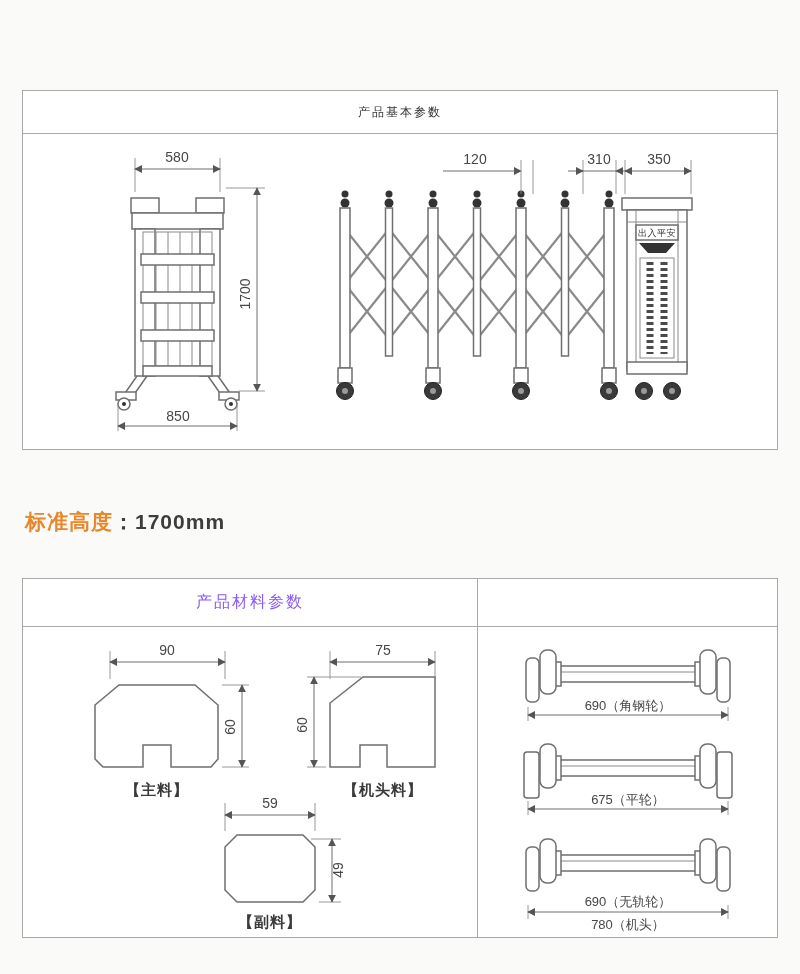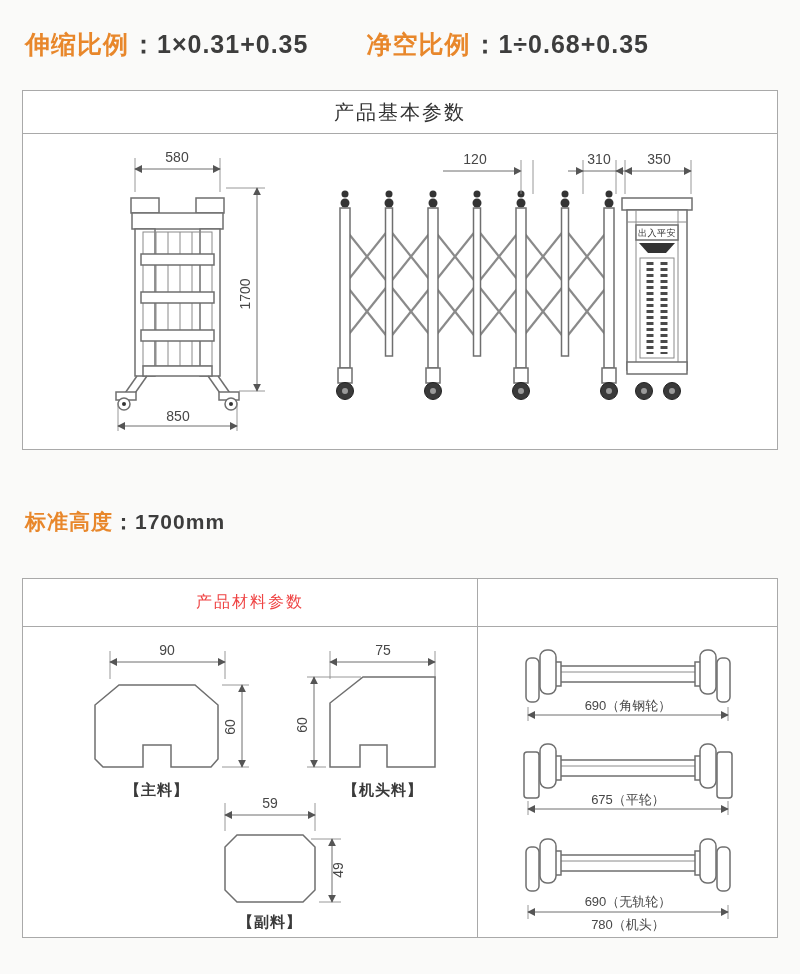--- a/index.html
+++ b/index.html
@@ -26,28 +26,28 @@
     position:absolute;left:22px;width:756px;
     background:#ffffff;
     border:1px solid #a9a9a9;
     box-sizing:border-box;
   }
   .panel-basic{top:90px;height:360px;}
   .panel-material{top:578px;height:360px;}
   .panel-header{
     height:42px;border-bottom:1px solid #a9a9a9;
     display:flex;align-items:center;justify-content:center;
-    font-size:20px;color:#333;letter-spacing:2px;
+    font-size:12px;color:#333;letter-spacing:2px;
   }
   .panel-body{position:relative;}
   
   .split-header{display:flex;height:47px;border-bottom:1px solid #a9a9a9;}
   .split-header .cell{
     display:flex;align-items:center;justify-content:center;
-    font-size:16px;color:#ef4444;letter-spacing:2px;box-sizing:border-box;
+    font-size:16px;color:#8b5cf6;letter-spacing:2px;box-sizing:border-box;
   }
   .split-header .cell-left{width:455px;border-right:1px solid #a9a9a9;}
   .split-header .cell-right{flex:1;}
   .split-body{display:flex;height:311px;align-items:flex-end;}
   .split-body .col-left{width:455px;border-right:1px solid #a9a9a9;box-sizing:border-box;}
   .split-body .col-right{flex:1;}
   
   .height-line{
     position:absolute;left:25px;top:508px;
     font-size:21px;font-weight:bold;letter-spacing:1px;white-space:nowrap;
@@ -67,24 +67,20 @@
   .wheelhub{fill:#9a9a9a;stroke:none;}
   .grille{stroke:#4a4a4a;stroke-width:7;stroke-dasharray:3 3;fill:none;}
   .signtext{fill:#333;font-size:9px;font-family:"Liberation Sans",sans-serif;letter-spacing:0.5px;}
   .parttext{fill:#3a3a3a;font-size:15px;font-weight:bold;font-family:"Liberation Sans",sans-serif;letter-spacing:1px;}
 </style>
 </head>
 <body>
 
 <div class="page">
 
-  <div class="ratios-row">
-    <div class="ratio"><span class="accent">伸缩比例</span><span class="val">：1×0.31+0.35</span></div>
-    <div class="ratio"><span class="accent">净空比例</span><span class="val">：1÷0.68+0.35</span></div>
-  </div>
 
   <section class="panel panel-basic">
     <div class="panel-header">产品基本参数</div>
     <div class="panel-body">
       <svg width="754" height="315" viewBox="0 0 754 315">
         <defs>
           <marker id="m1" viewBox="0 0 10 10" refX="9" refY="5" markerWidth="8" markerHeight="8" orient="auto-start-reverse">
             <path d="M0,0 L10,5 L0,10 z" fill="#555"></path>
           </marker>
         </defs>

